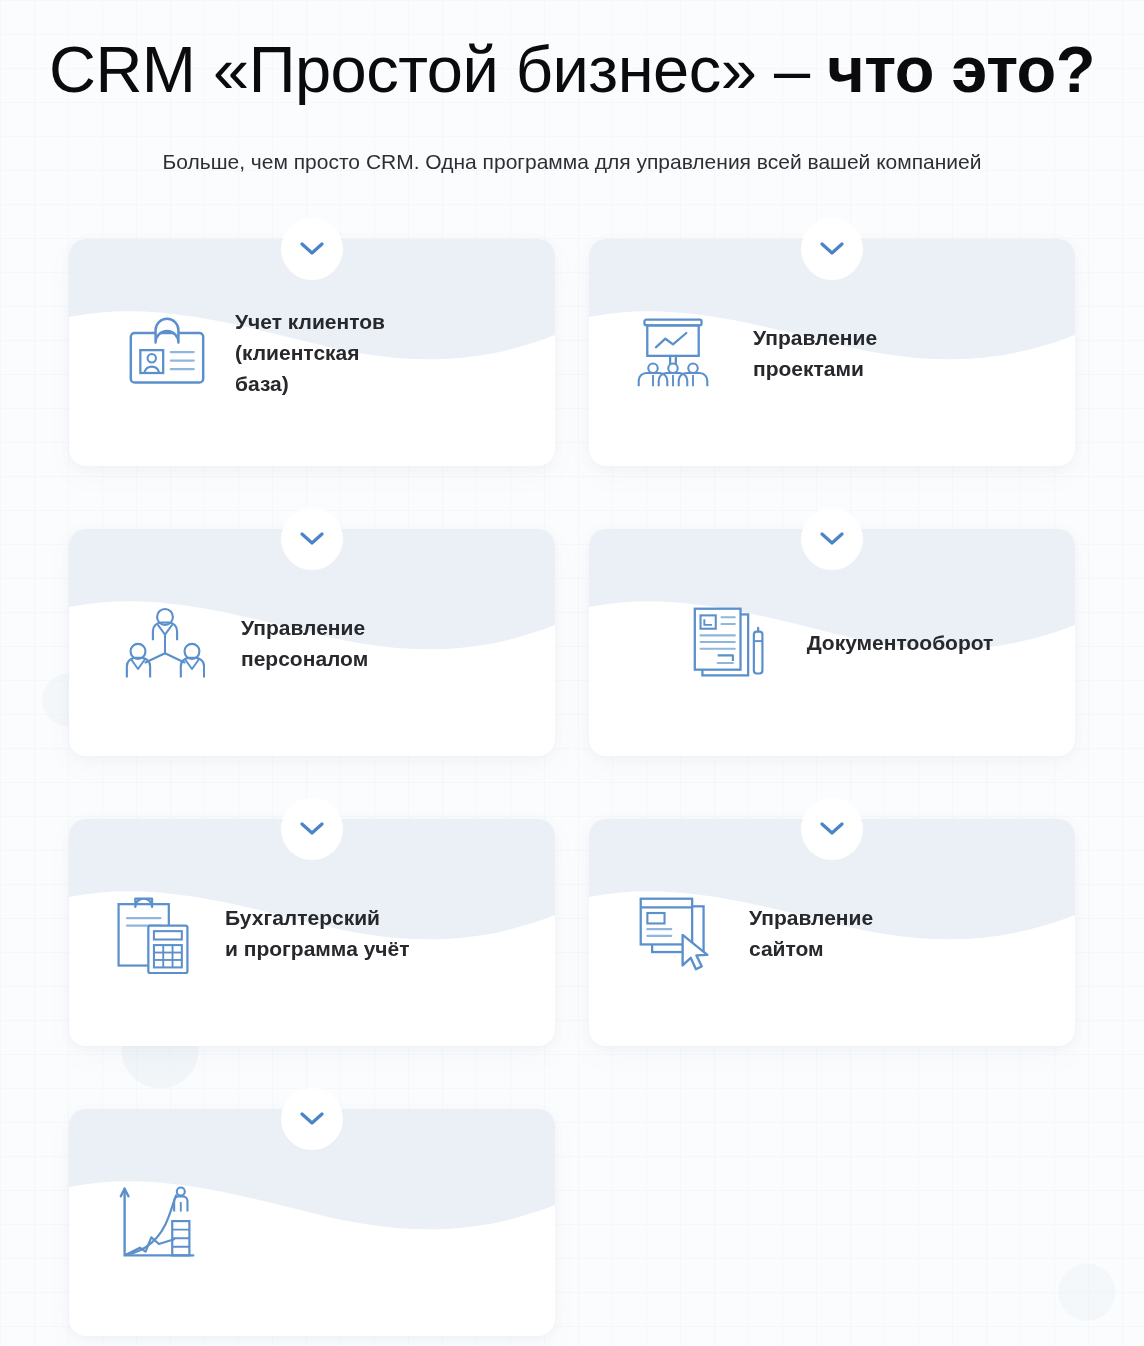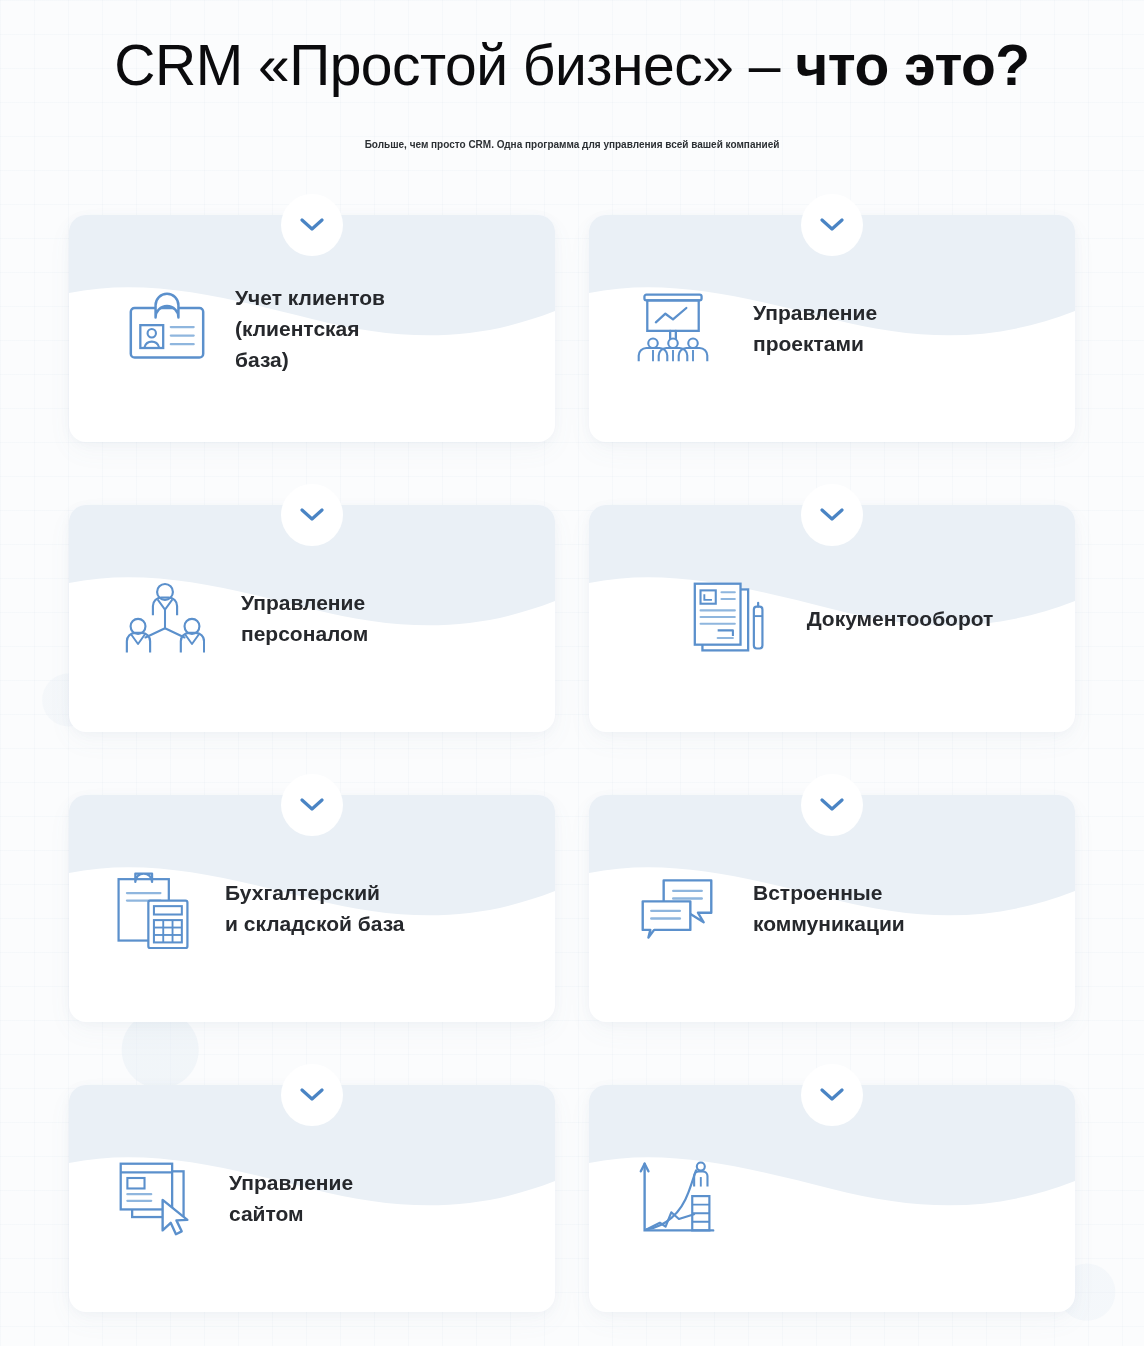--- a/index.html
+++ b/index.html
@@ -43,37 +43,37 @@
     padding: 0;
   }
 
   
   .header {
     padding-top: 34px;
     text-align: center;
   }
 
   .page-title {
-    font-size: 57px;
+    font-size: 65px;
     line-height: 1.12;
     font-weight: 400;
     color: #0b0b0d;
     letter-spacing: -0.5px;
     white-space: nowrap;
   }
   .page-title .accent {
     font-weight: 700;
   }
 
   .page-subtitle {
     margin-top: 40px;
-    font-size: 10px;
+    font-size: 21px;
     line-height: 1.4;
     color: #2c3034;
-    font-weight: 700;
+    font-weight: 400;
   }
 
   
   .cards-grid {
     margin: 63px auto 0;
     width: 1006px;
     display: grid;
     grid-template-columns: 486px 486px;
     column-gap: 34px;
     row-gap: 63px;
@@ -326,50 +326,24 @@
             <rect x="38" y="35" width="42" height="51" rx="2" fill="#fff" stroke="#5b90cc" stroke-width="2.4"></rect>
             <rect x="44" y="41" width="30" height="9" stroke="#5b90cc" stroke-width="2.2"></rect>
             <rect x="44" y="56" width="30" height="24" stroke="#5b90cc" stroke-width="2.2"></rect>
             <path d="M54 56 V80" stroke="#5b90cc" stroke-width="2"></path>
             <path d="M64 56 V80" stroke="#5b90cc" stroke-width="2"></path>
             <path d="M44 64 H74" stroke="#5b90cc" stroke-width="2"></path>
             <path d="M44 72 H74" stroke="#5b90cc" stroke-width="2"></path>
           </svg>
         </span>
         <span class="card-label">Бухгалтерский
-и складской база</span>
-      </div>
-    </div>
-
-    <div class="card card--comms">
-      <div class="card-wave-clip">
-        <svg viewBox="0 0 486 227" preserveAspectRatio="none" aria-hidden="true">
-          <path d="M0,0 H486 V96 C404,128 330,126 243,104 C156,82 78,62 0,78 Z" fill="#eaf0f6"></path>
-        </svg>
-      </div>
-      <div class="card-toggle">
-        <svg width="24" height="14" viewBox="0 0 24 14" fill="none">
-          <path d="M2 2 L12 11 L22 2" stroke="#4a84c4" stroke-width="3.2" stroke-linecap="round" stroke-linejoin="round"></path>
-        </svg>
-      </div>
-      <div class="card-inner">
-        <span class="card-icon">
-          <svg width="84" height="70" viewBox="0 0 84 70" fill="none">
-            <path d="M28 6 H78 V40 H64 L70 50 L54 40 H28 Z" fill="#fff" stroke="#5b90cc" stroke-width="2.5" stroke-linejoin="round"></path>
-            <path d="M38 17 H68" stroke="#8fb6de" stroke-width="2.5" stroke-linecap="round"></path>
-            <path d="M38 25 H68" stroke="#8fb6de" stroke-width="2.5" stroke-linecap="round"></path>
-            <path d="M6 28 H56 V58 H18 L12 66 L14 58 H6 Z" fill="#fff" stroke="#5b90cc" stroke-width="2.5" stroke-linejoin="round"></path>
-            <path d="M15 38 H45" stroke="#8fb6de" stroke-width="2.5" stroke-linecap="round"></path>
-            <path d="M15 46 H45" stroke="#8fb6de" stroke-width="2.5" stroke-linecap="round"></path>
-          </svg>
-        </span>
-        <span class="card-label">Встроенные
-коммуникации</span>
-      </div>
-    </div>
+и программа учёт</span>
+      </div>
+    </div>
+
 
     <div class="card card--site">
       <div class="card-wave-clip">
         <svg viewBox="0 0 486 227" preserveAspectRatio="none" aria-hidden="true">
           <path d="M0,0 H486 V96 C404,128 330,126 243,104 C156,82 78,62 0,78 Z" fill="#eaf0f6"></path>
         </svg>
       </div>
       <div class="card-toggle">
         <svg width="24" height="14" viewBox="0 0 24 14" fill="none">
           <path d="M2 2 L12 11 L22 2" stroke="#4a84c4" stroke-width="3.2" stroke-linecap="round" stroke-linejoin="round"></path>

